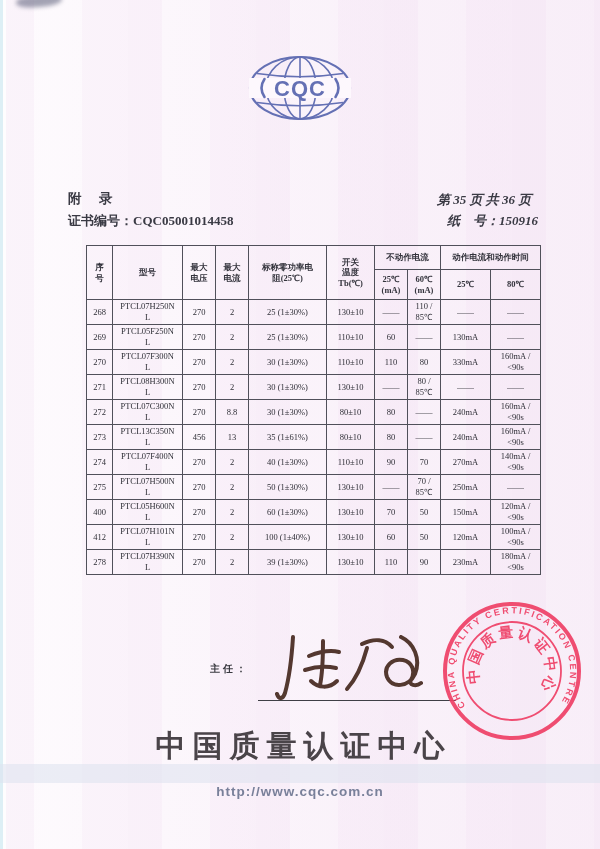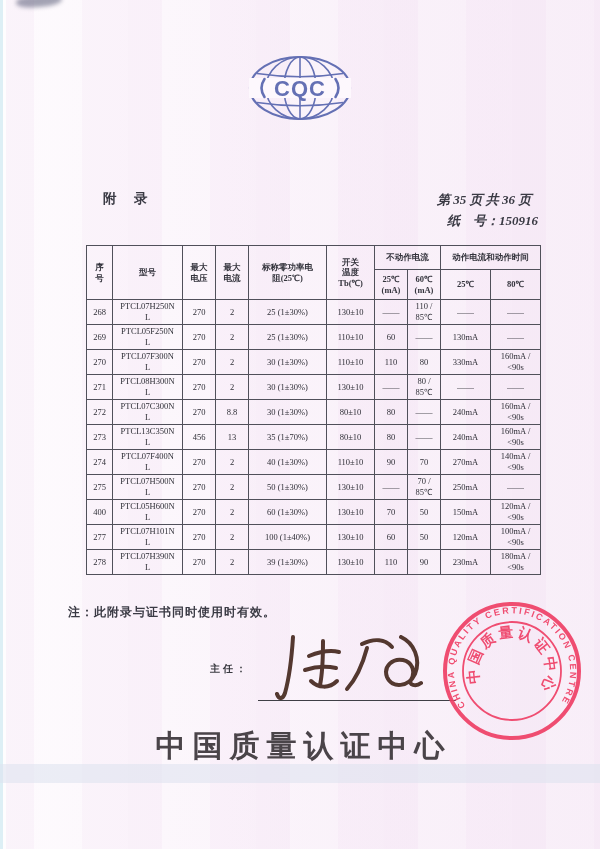--- a/index.html
+++ b/index.html
@@ -22,21 +22,21 @@
   .edge-strip2{position:absolute;left:3px;top:0;width:3px;height:849px;background:#ffffff;opacity:.8;}
   .smudge{position:absolute;left:16px;top:-5px;width:46px;height:12px;background:#4a4d6b;opacity:.5;
           transform:rotate(-5deg);border-radius:45%;filter:blur(2px);}
 
   .logo{position:absolute;left:247px;top:55px;width:106px;height:66px;}
 
   .title{position:absolute;left:0;right:0;top:126px;text-align:center;
          font-size:28px;font-weight:bold;letter-spacing:8px;text-indent:8px;color:#4f4148;}
 
   .meta{position:absolute;font-weight:bold;color:#3a3a44;white-space:pre-line;}
-  .m-appendix{left:68px;top:190px;font-size:13.5px;letter-spacing:2px;margin-left:35px;}
+  .m-appendix{left:68px;top:190px;font-size:13.5px;letter-spacing:2px;}
   .m-pageinfo{left:437px;top:191px;font-size:13px;font-style:italic;}
   .m-certno{left:68px;top:212px;font-size:13px;}
   .m-paperno{left:447px;top:212px;font-size:13px;font-style:italic;}
 
   table.cert{position:absolute;left:86px;top:245px;width:454px;border-collapse:collapse;
              table-layout:fixed;color:#2e2e36;}
   table.cert th,table.cert td{
     border:1px solid #50505a;text-align:center;vertical-align:middle;
     padding:1px 1px;white-space:pre-line;line-height:1.25;font-weight:normal;
     font-size:8.5px;overflow:hidden;
@@ -90,20 +90,21 @@
     <g stroke="#6470b4" fill="none" stroke-width="2.6" stroke-linecap="round">
       <path d="M17.5,24 Q11.5,33 17.5,42"></path>
       <path d="M88.5,24 Q94.5,33 88.5,42"></path>
     </g>
     <text x="53" y="41" text-anchor="middle" fill="#6470b4" font-family="Liberation Sans, sans-serif" font-weight="bold" font-size="22" letter-spacing="1">CQC</text>
   </svg>
 
 
   <div class="meta m-appendix">附　录</div>
   <div class="meta m-pageinfo">第 35 页 共 36 页</div>
+  <div class="meta m-certno"><span>证书编号：</span><span>CQC05001014458</span></div>
   <div class="meta m-paperno"><span>纸　号：</span><span>150916</span></div>
 
   <table class="cert">
     <colgroup>
       <col style="width:26px">
         <col style="width:70px">
         <col style="width:33px">
         <col style="width:33px">
       <col style="width:78px">
         <col style="width:48px">
@@ -212,21 +213,21 @@
       <td>160mA /
 &lt;90s</td>
     </tr>
 
     <tr class="data-row">
       <td>273</td>
       <td class="c-model">PTCL13C350N
 L</td>
       <td>456</td>
       <td>13</td>
-      <td>35 (1±70%)</td>
+      <td>35 (1±61%)</td>
       <td>80±10</td>
       <td>80</td>
       <td>——</td>
       <td>240mA</td>
       <td>160mA /
 &lt;90s</td>
     </tr>
 
     <tr class="data-row">
       <td>274</td>
@@ -267,21 +268,21 @@
       <td>60 (1±30%)</td>
       <td>130±10</td>
       <td>70</td>
       <td>50</td>
       <td>150mA</td>
       <td>120mA /
 &lt;90s</td>
     </tr>
 
     <tr class="data-row">
-      <td>277</td>
+      <td>412</td>
       <td class="c-model">PTCL07H101N
 L</td>
       <td>270</td>
       <td>2</td>
       <td>100 (1±40%)</td>
       <td>130±10</td>
       <td>60</td>
       <td>50</td>
       <td>120mA</td>
       <td>100mA /
@@ -298,21 +299,20 @@
       <td>130±10</td>
       <td>110</td>
       <td>90</td>
       <td>230mA</td>
       <td>180mA /
 &lt;90s</td>
     </tr>
   </tbody>
   </table>
 
-  <div class="note">注：此附录与证书同时使用时有效。</div>
 
   <div class="sig-label">主任：</div>
   <div class="sig-line"></div>
   <svg class="sig-svg" viewBox="0 0 200 84">
     <g fill="none" stroke="#46291f" stroke-width="4" stroke-linecap="round" stroke-linejoin="round" opacity="0.92">
       <path d="M30,14 C29,30 27,52 22,70 C20,76 16,77 14,71"></path>
       <path d="M46,33 C56,29 68,27 76,29"></path>
       <path d="M42,47 C54,43 64,43 73,45"></path>
       <path d="M60,18 C60,32 60,48 57,62"></path>
       <path d="M48,58 C55,65 66,66 74,58"></path>
@@ -332,14 +332,15 @@
     <text fill="#ef4066" font-family="Liberation Sans, sans-serif" font-weight="bold" font-size="9" letter-spacing="2.1">
       <textPath href="#seal-en-arc" startOffset="1%">CHINA QUALITY CERTIFICATION CENTRE</textPath>
     </text>
     <text fill="#ef4066" font-family="Liberation Serif, serif" font-weight="bold" font-size="14.5" letter-spacing="3">
       <textPath href="#seal-cn-arc" startOffset="2%">中国质量认证中心</textPath>
     </text>
   </svg>
 
   <div class="footer-org">中国质量认证中心</div>
   <div class="footer-band"></div>
+  <div class="footer-url">http://www.cqc.com.cn</div>
 
 </div>
 
 </body></html>

